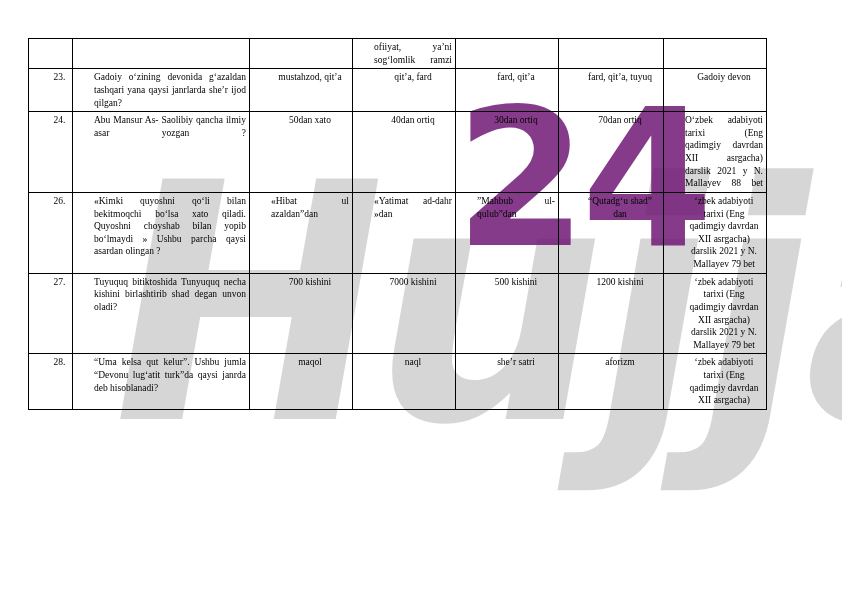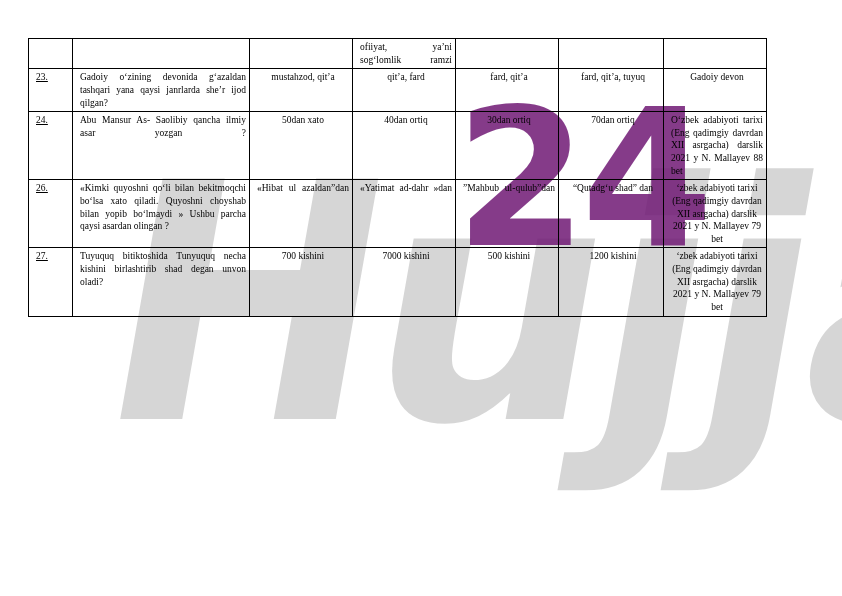--- a/index.html
+++ b/index.html
@@ -65,35 +65,34 @@
     width: 738px;
     border-collapse: collapse;
     table-layout: fixed;
     font-size: 9.5px;
     line-height: 1.33;
     color: #000;
   }
   table.qtable td {
     border: 1px solid #000;
     vertical-align: top;
-    padding: 2px 3px 2px 7px;
+    padding: 2px 3px 2px 21px;
     background: transparent;
   }
   col.c-num   { width: 44px; }
   col.c-q     { width: 177px; }
   col.c-a     { width: 103px; }
   col.c-b     { width: 103px; }
   col.c-c     { width: 103px; }
   col.c-d     { width: 105px; }
   col.c-src   { width: 103px; }
 
   .num {
-    text-align: left;
+    text-align: center;
     padding-right: 6px;
-    text-decoration: underline;
   }
   .just {
     text-align: justify;
     text-align-last: justify;
     hyphens: none;
   }
   .just-last-left {
     text-align: justify;
   }
   .plain { text-align: center; }
@@ -156,15 +155,24 @@
       </tr>
       <tr>
         <td class="num">27.</td>
         <td class="just-last-left">Tuyuquq bitiktoshida Tunyuquq necha kishini birlashtirib shad degan unvon oladi?</td>
         <td class="plain">700 kishini</td>
         <td class="plain">7000 kishini</td>
         <td class="plain">500 kishini</td>
         <td class="plain">1200 kishini</td>
         <td class="plain">‘zbek adabiyoti tarixi (Eng qadimgiy davrdan XII asrgacha) darslik 2021 y N. Mallayev 79 bet</td>
       </tr>
+      <tr>
+        <td class="num">28.</td>
+        <td class="just-last-left">“Uma kelsa qut kelur”. Ushbu jumla “Devonu lug‘atit turk”da qaysi janrda deb hisoblanadi?</td>
+        <td class="plain">maqol</td>
+        <td class="plain">naql</td>
+        <td class="plain">she’r satri</td>
+        <td class="plain">aforizm</td>
+        <td class="plain">‘zbek adabiyoti tarixi (Eng qadimgiy davrdan XII asrgacha)</td>
+      </tr>
     </tbody>
   </table>
 </div>
 
 </body></html>

